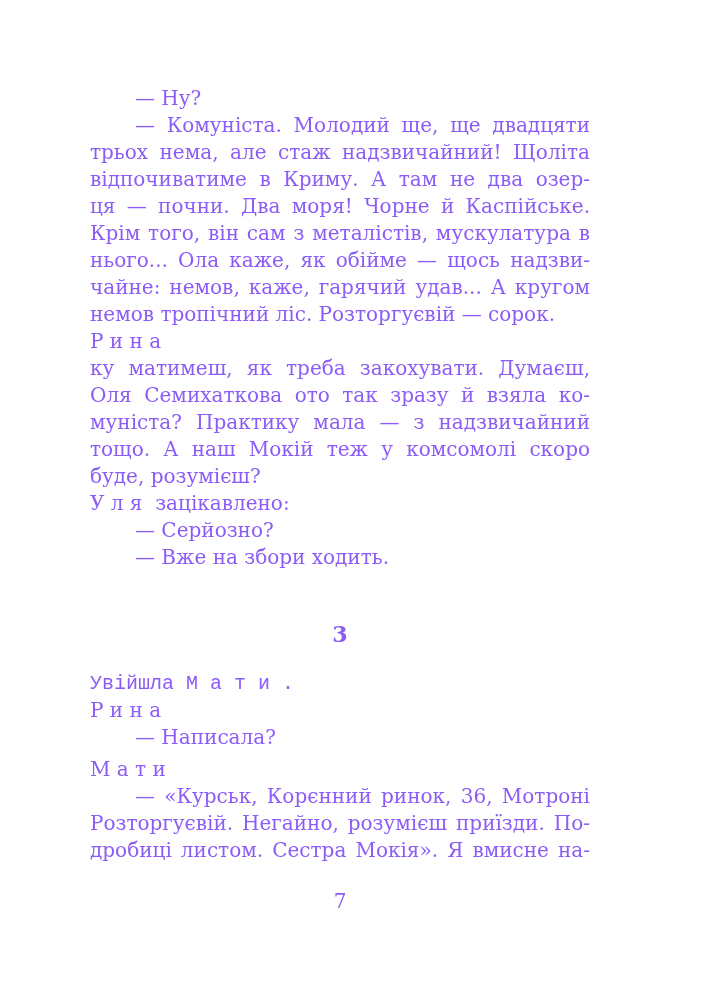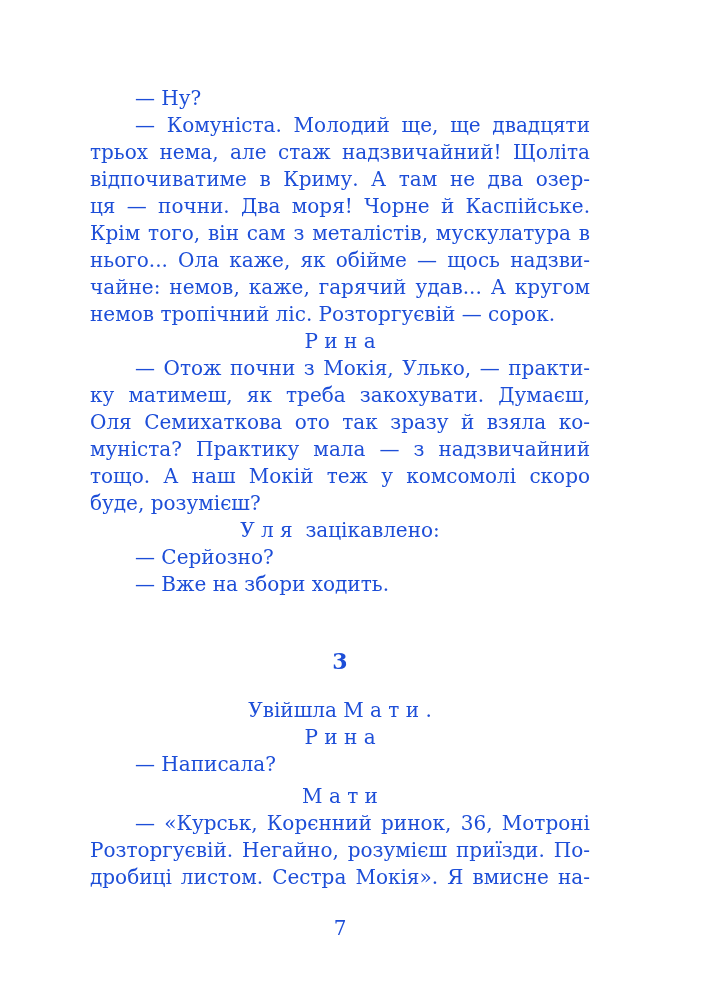--- a/index.html
+++ b/index.html
@@ -7,21 +7,21 @@
     padding: 0;
     background: #ffffff;
   }
   .page {
     position: relative;
     width: 728px;
     height: 1000px;
     background: #ffffff;
     overflow: hidden;
     font-family: "DejaVu Serif", serif;
-    color: #1d4ed8;
+    color: #8b5cf6;
   }
   .text-col {
     position: absolute;
     left: 90px;
     top: 85px;
     width: 500px;
     font-size: 20px;
     line-height: 27px;
   }
   .line {
@@ -35,31 +35,31 @@
   
   .plain {
     text-align: left;
   }
   
   .indent {
     padding-left: 45px;
   }
   
   .center {
-    text-align: center;
     white-space: pre;
   }
   .scene-number {
     margin-top: 50px;
     text-align: center;
     font-weight: bold;
     font-size: 22px;
   }
   .stage-direction {
     margin-top: 22px;
+    font-family: Liberation Mono, monospace;
   }
   .maty-heading {
     margin-top: 5px;
   }
   .page-number {
     margin-top: 24px;
     text-align: center;
   }
 </style>
 </head>
@@ -74,21 +74,20 @@
     <div class="line j">трьох нема, але стаж надзвичайний! Щоліта</div>
     <div class="line j">відпочиватиме в Криму. А там не два озер-</div>
     <div class="line j">ця — почни. Два моря! Чорне й Каспійське.</div>
     <div class="line j">Крім того, він сам з металістів, мускулатура в</div>
     <div class="line j">нього... Ола каже, як обійме — щось надзви-</div>
     <div class="line j">чайне: немов, каже, гарячий удав... А кругом</div>
     <div class="line plain">немов тропічний ліс. Розторгуєвій — сорок.</div>
 
     <div class="line center">Р и н а</div>
 
-    <div class="line j indent">— Отож почни з Мокія, Улько, — практи-</div>
     <div class="line j">ку матимеш, як треба закохувати. Думаєш,</div>
     <div class="line j">Оля Семихаткова ото так зразу й взяла ко-</div>
     <div class="line j">муніста? Практику мала — з надзвичайний</div>
     <div class="line j">тощо. А наш Мокій теж у комсомолі скоро</div>
     <div class="line plain">буде, розумієш?</div>
 
     <div class="line center">У л я  зацікавлено:</div>
     <div class="line plain indent">— Серйозно?</div>
     <div class="line plain indent">— Вже на збори ходить.</div>
 

